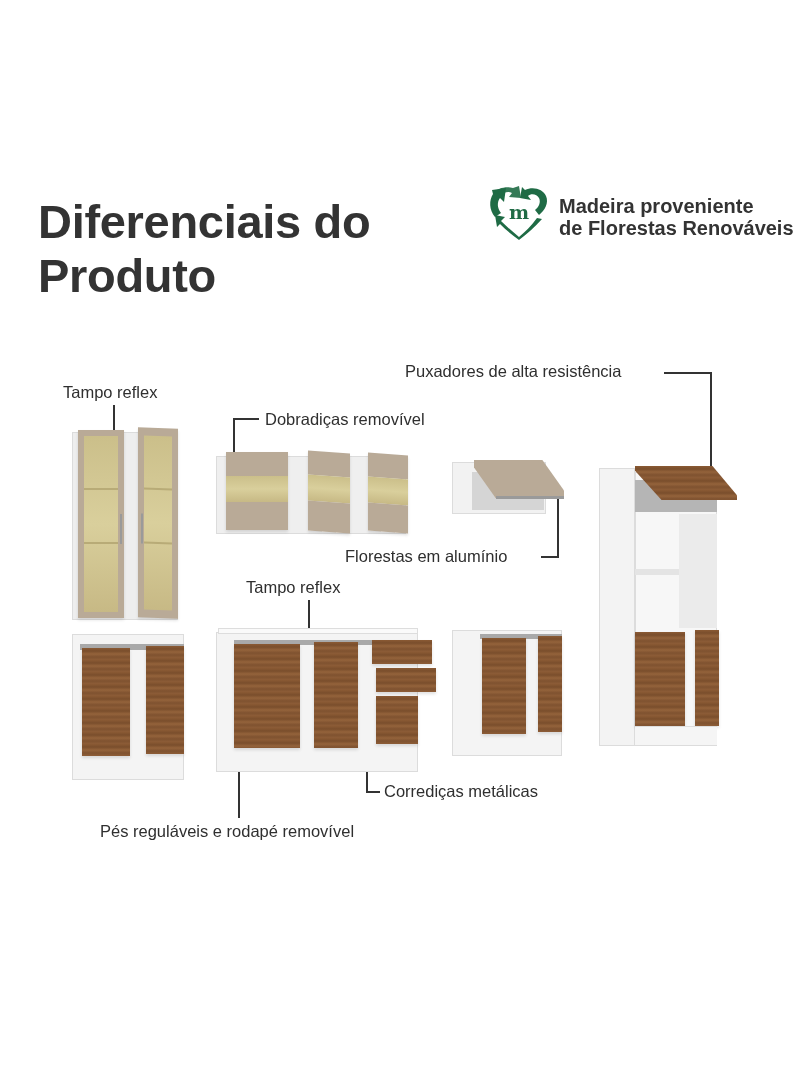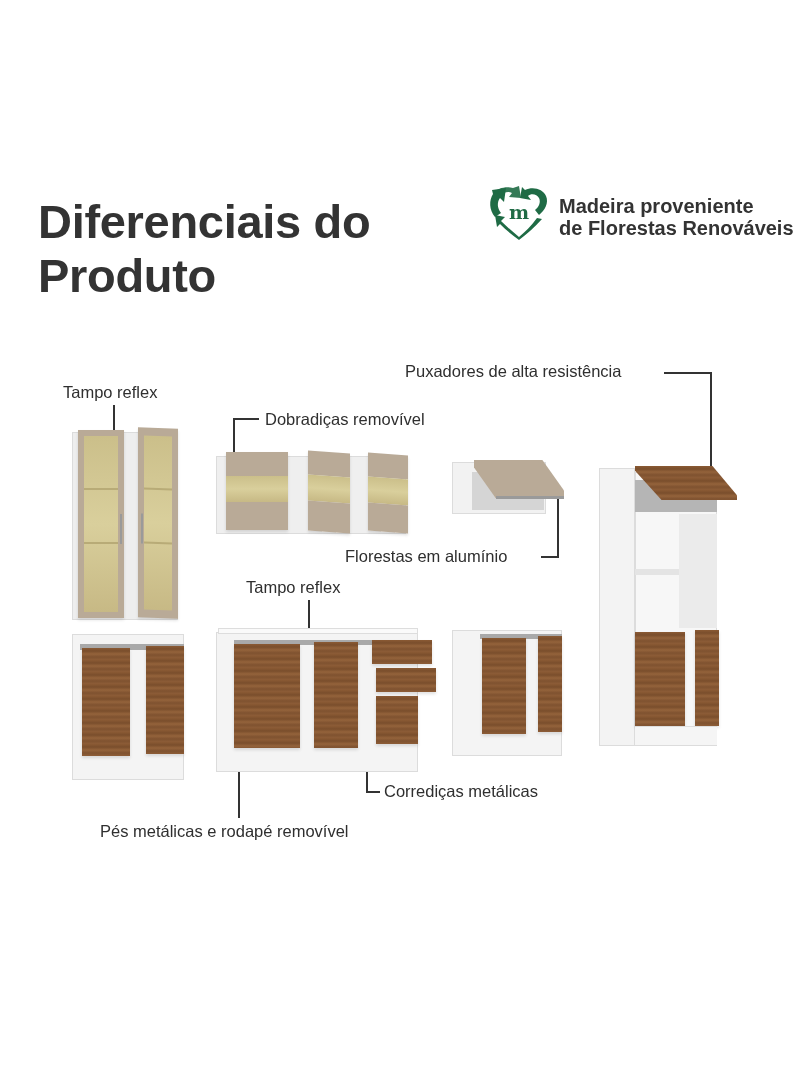--- a/index.html
+++ b/index.html
@@ -55,21 +55,21 @@
 <div class="line" style="left:541px; top:556px; width:18px; height:2px;"></div>
 <div class="line" style="left:557px; top:496px; width:2px; height:62px;"></div>
 
 <div class="abs label" style="left:246px; top:577px;">Tampo reflex</div>
 <div class="line" style="left:308px; top:600px; width:2px; height:32px;"></div>
 
 <div class="abs label" style="left:384px; top:781px;">Corrediças metálicas</div>
 <div class="line" style="left:366px; top:680px; width:2px; height:113px;"></div>
 <div class="line" style="left:366px; top:791px; width:14px; height:2px;"></div>
 
-<div class="abs label" style="left:100px; top:821px;">Pés metálicas e rodapé removível</div>
+<div class="abs label" style="left:100px; top:821px;">Pés reguláveis e rodapé removível</div>
 <div class="line" style="left:238px; top:772px; width:2px; height:46px;"></div>
 
 <div class="abs" style="left:72px; top:428px; width:108px; height:192px;">
   <div class="abs white-body" style="left:0; top:4px; width:106px; height:188px; background:#eeeeee;"></div>
   <div class="abs beige shadow" style="left:6px; top:2px; width:46px; height:188px;">
     <div class="abs glass" style="left:6px; top:6px; width:34px; height:176px;"></div>
     <div class="abs" style="left:6px; top:58px; width:34px; height:2px; background:#b8ab77;"></div>
     <div class="abs" style="left:6px; top:112px; width:34px; height:2px; background:#b8ab77;"></div>
     <div class="abs handle" style="left:42px; top:84px; width:2px; height:30px;"></div>
   </div>

